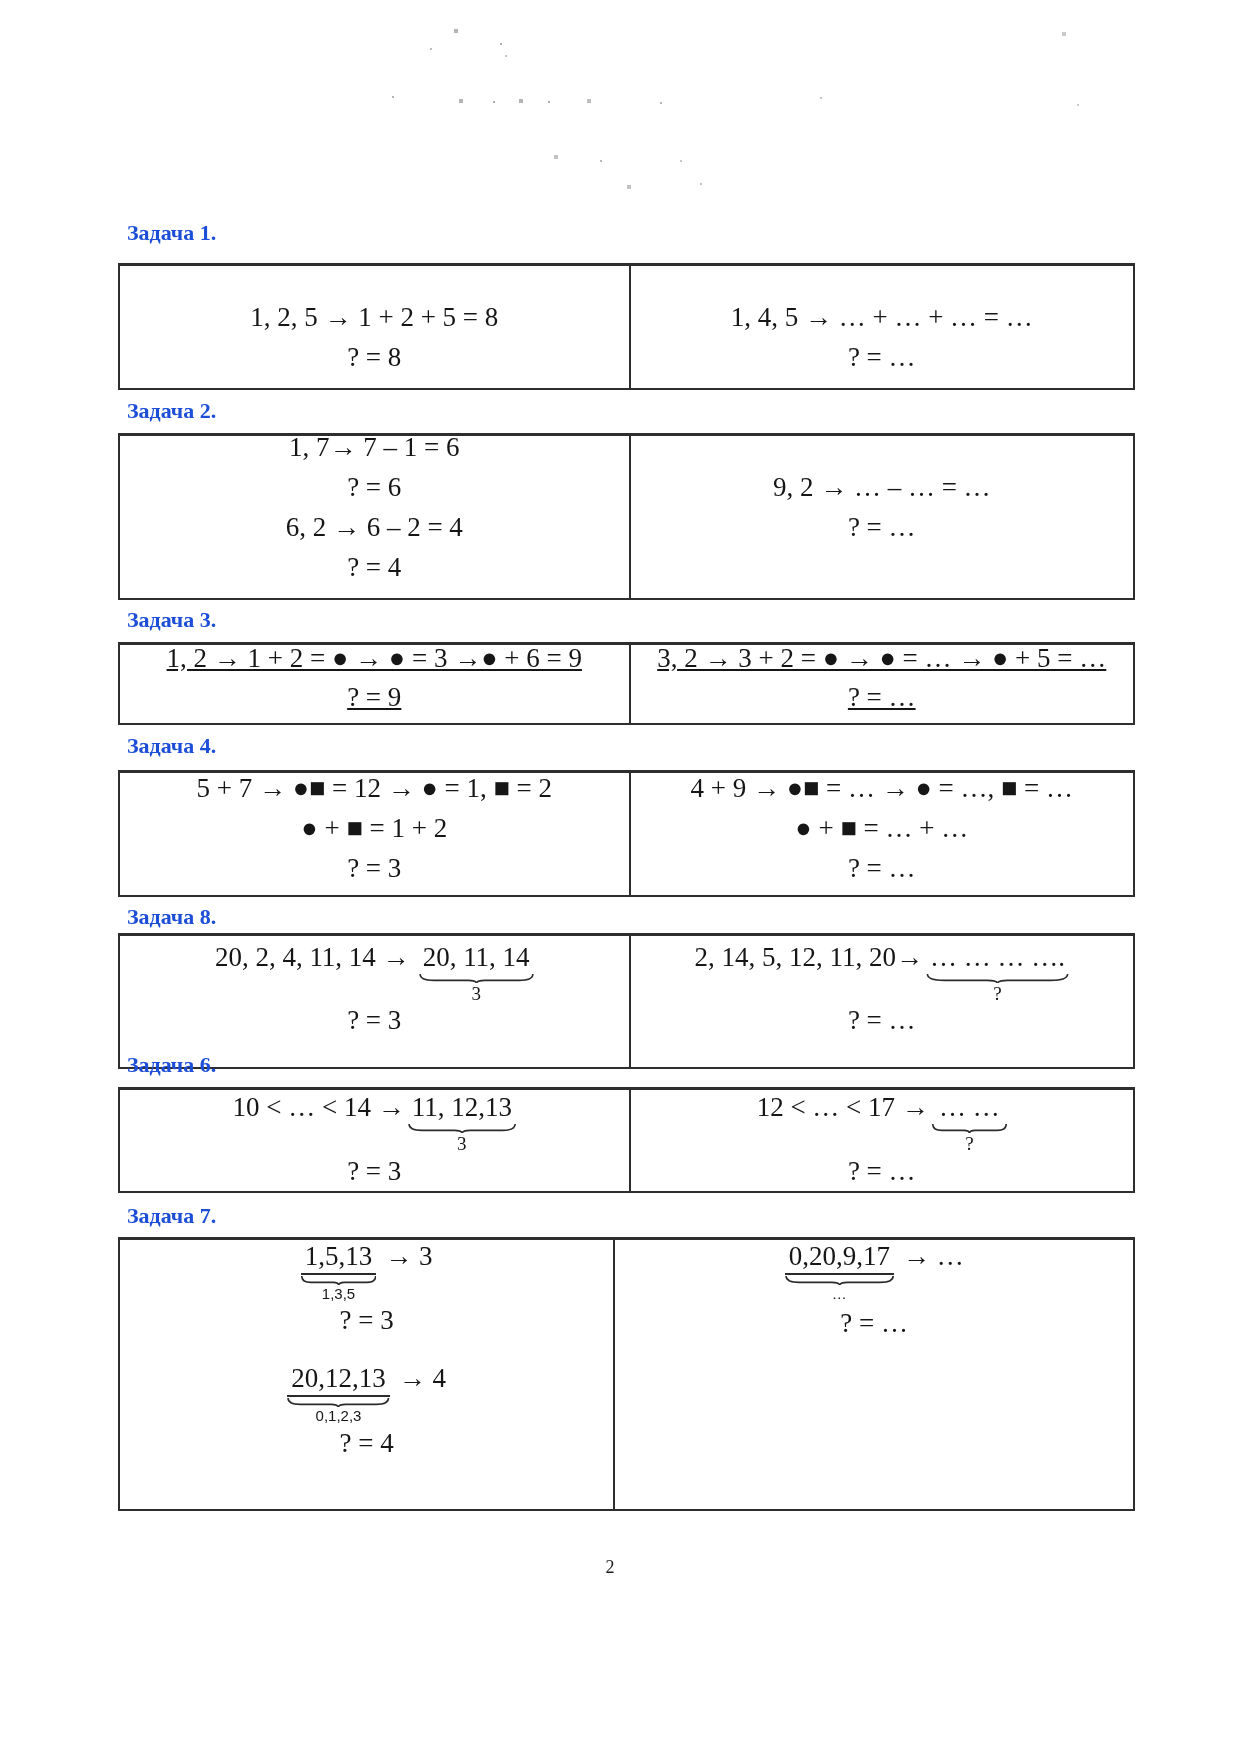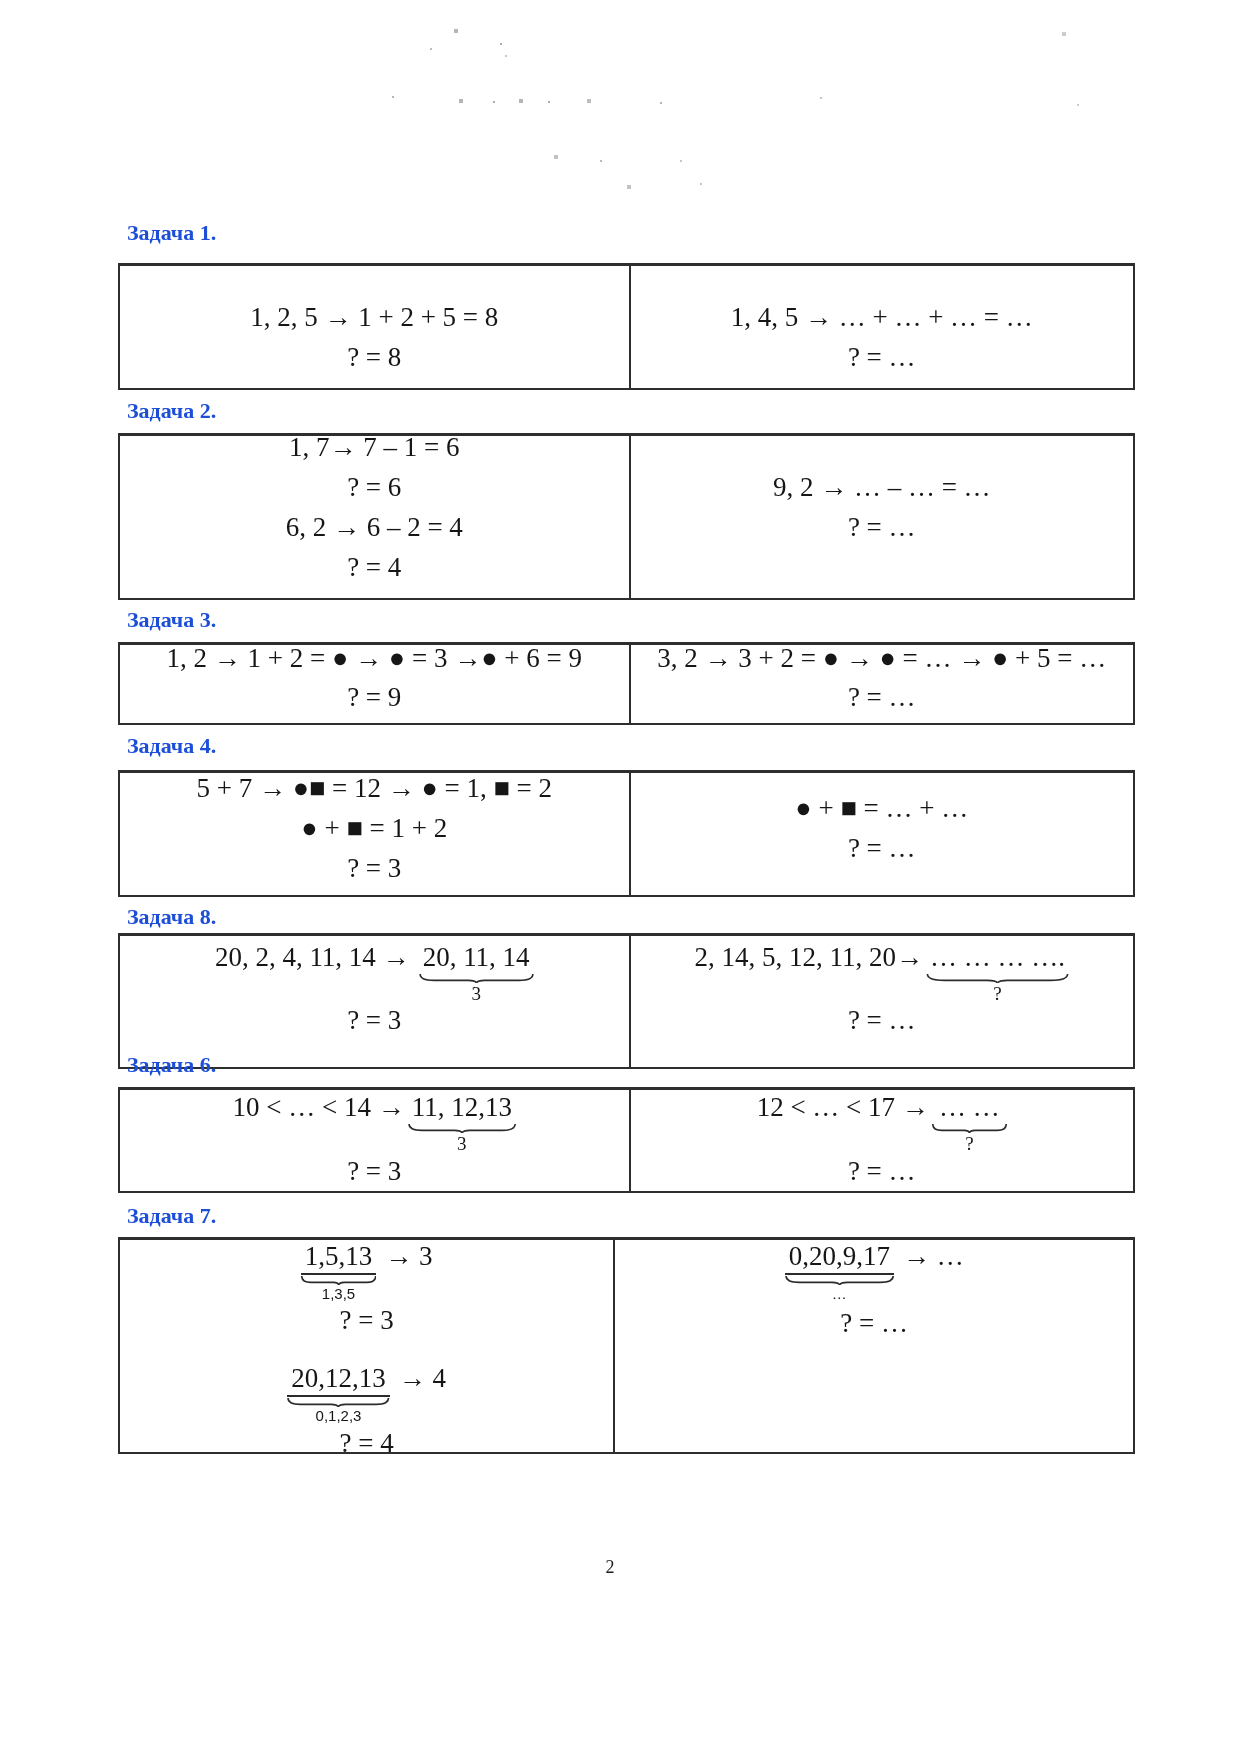--- a/index.html
+++ b/index.html
@@ -66,25 +66,25 @@
   .bnums  { display:block; padding:0 4px; line-height:31px; }
   .bgroup.underlined .bnums { border-bottom:2px solid #2b2b2b; padding-bottom:1px; }
   .brace  { display:block; width:100%; height:9px; margin-top:1px; }
   .brace path { fill:none; stroke:#2b2b2b; stroke-width:1.6; vector-effect:non-scaling-stroke; stroke-linecap:round; }
   .blabel { display:block; font-size:19px; line-height:22px; }
   .bgroup.small .blabel { font-size:15px; line-height:18px; font-family:"Liberation Sans", sans-serif; }
 
   
   .t1 { top:263px;  height:127px; }
   .t2 { top:433px;  height:167px; }
-  .t3 { top:642px;  height:83px;  }
+  .t3 { top:642px;  height:83px;text-decoration:underline;  }
   .t4 { top:770px;  height:127px; }
   .t5 { top:933px;  height:136px; }
   .t6 { top:1087px; height:106px; }
-  .t7 { top:1237px; height:217px; }
+  .t7 { top:1237px; height:274px; }
 
   .t1 .cell { justify-content:center; gap:9px;  padding-top:20px; }
   .t2 .cell { justify-content:center; gap:9px;  padding-bottom:19px; }
   .t3 .cell { justify-content:center; gap:8px;  padding-bottom:12px; }
   .t4 .cell { justify-content:center; gap:9px;  padding-bottom:11px; }
   .t5 .cell { justify-content:flex-start; gap:0;   padding-top:6px; }
   .t6 .cell { justify-content:flex-start; gap:1px; padding-top:2px; }
   .t7 .cell { justify-content:flex-start; padding-top:1px; }
   .t7 .ans   { margin-top:2px; }
   .t7 .item2 { margin-top:27px; }
@@ -145,20 +145,21 @@
   </div>
 
   <div class="tlabel lbl4">Задача 4.</div>
   <div class="tbl t4">
     <div class="cell left">
       <div class="mline">5 + 7 → ●■ = 12 → ● = 1, ■ = 2</div>
       <div class="mline">● + ■ = 1 + 2</div>
       <div class="mline">? = 3</div>
     </div>
     <div class="cell right">
+      <div class="mline">4 + 9 → ●■ = … → ● = …, ■ = …</div>
       <div class="mline">● + ■ = … + …</div>
       <div class="mline">? = …</div>
     </div>
   </div>
 
   <div class="tlabel lbl5">Задача 8.</div>
   <div class="tbl t5">
     <div class="cell left">
       <div class="mrow">
         <span class="prefix">20, 2, 4, 11, 14 →</span>

